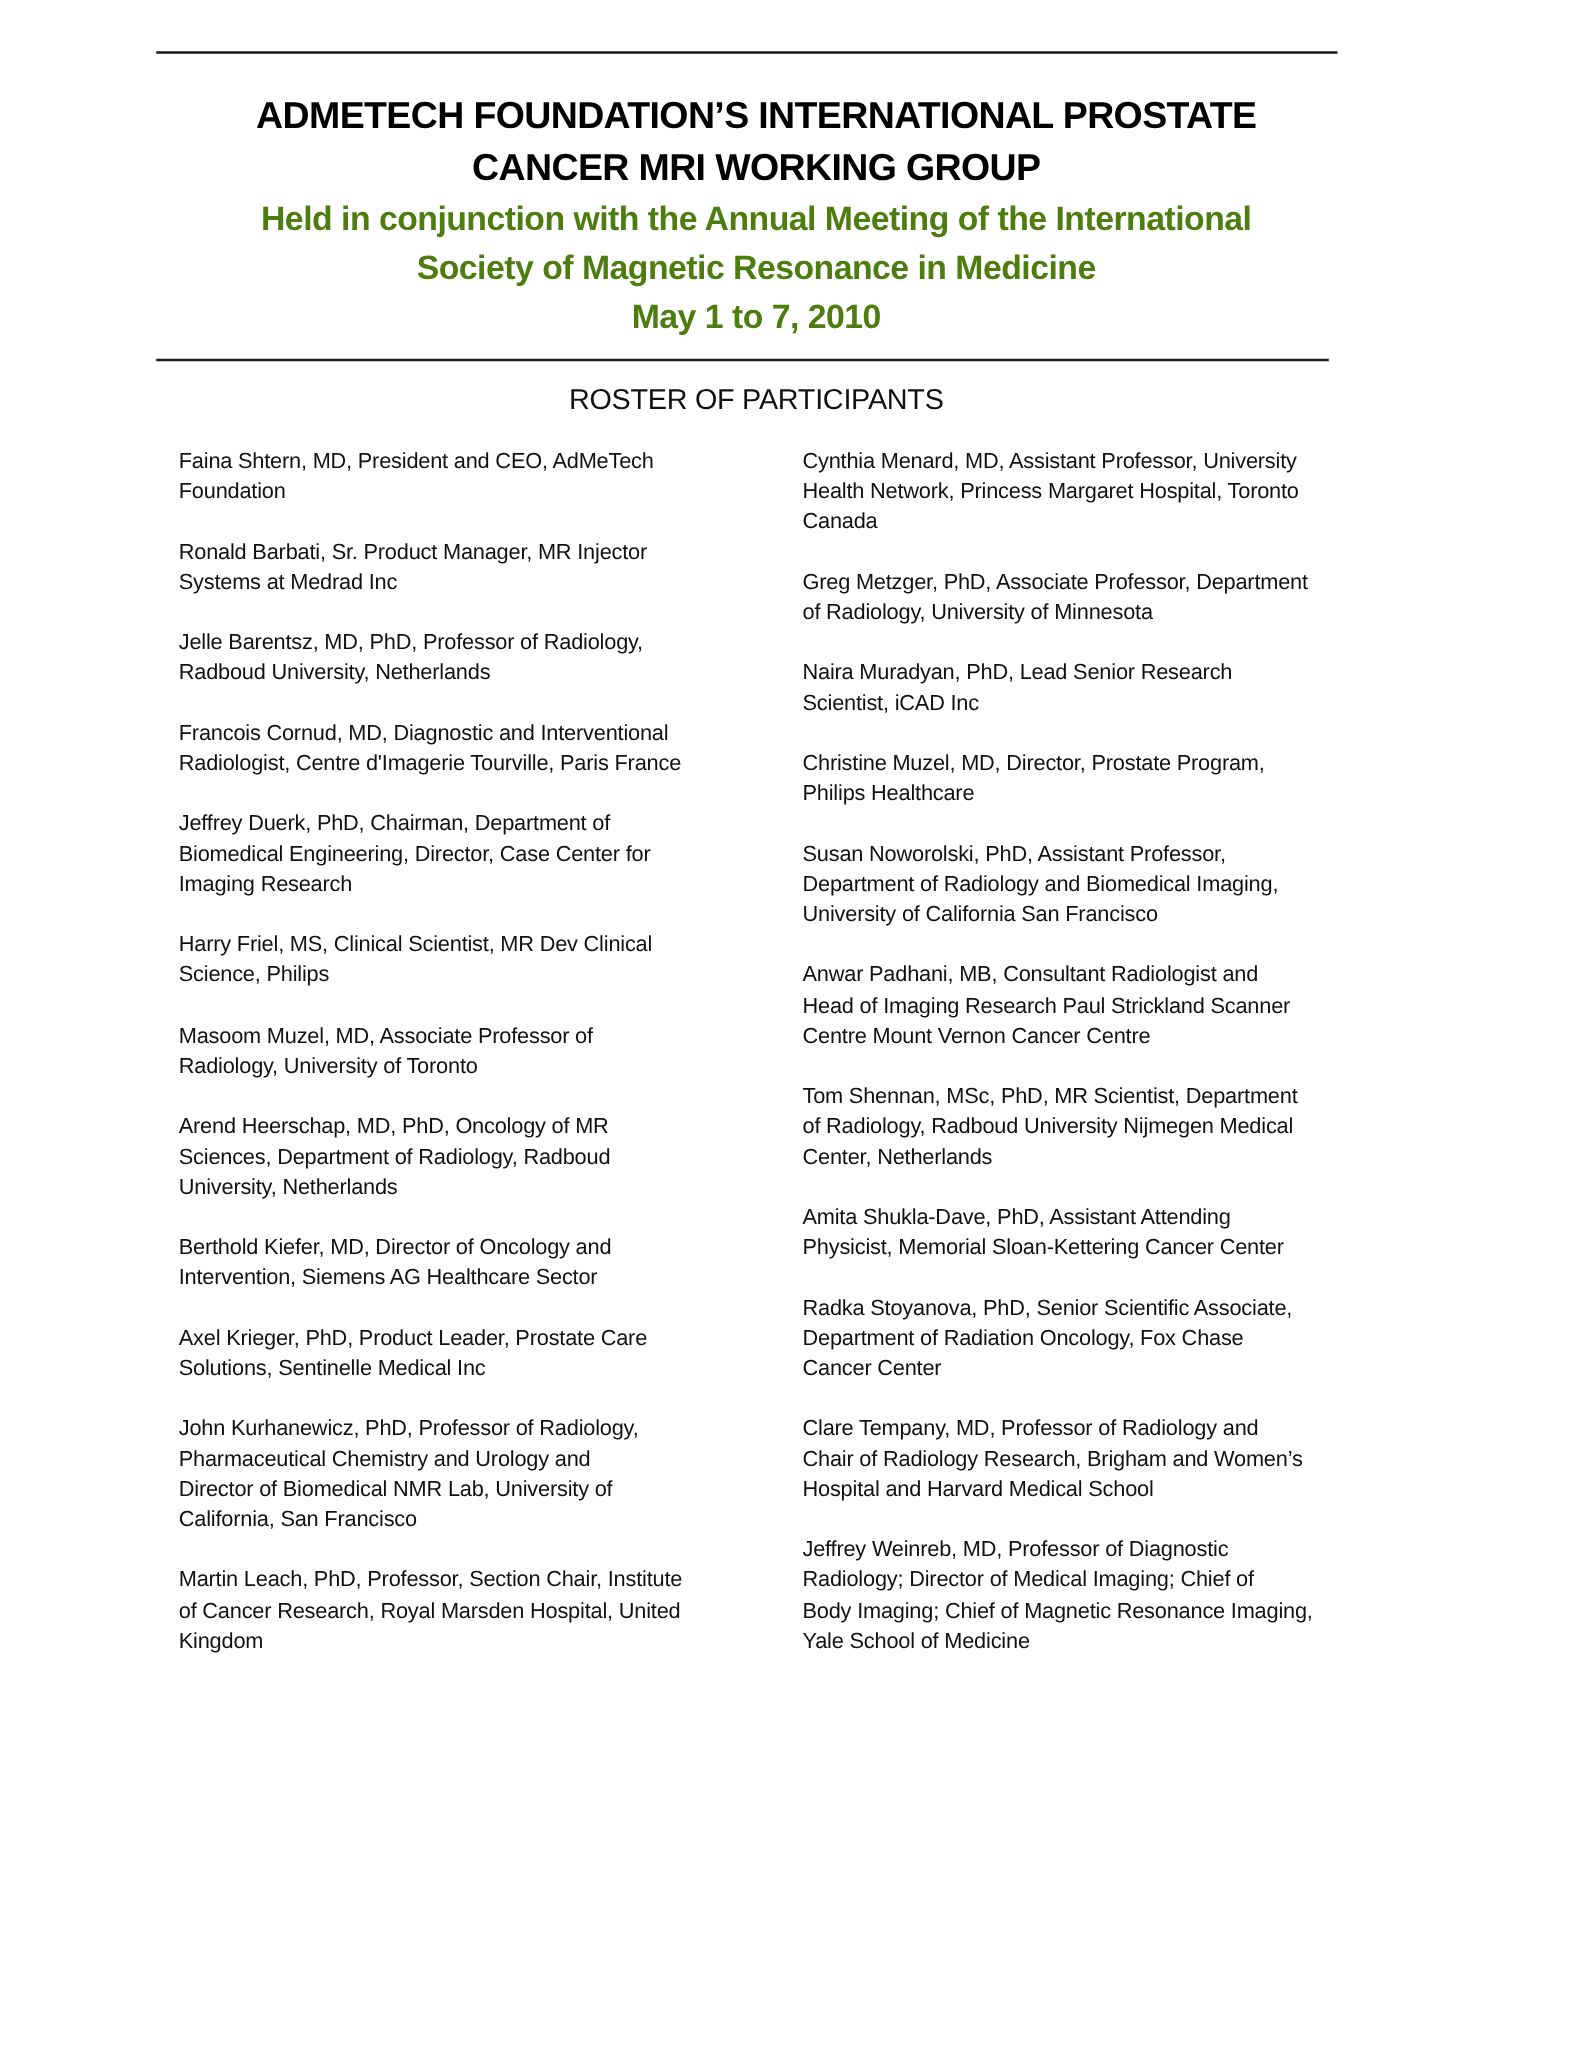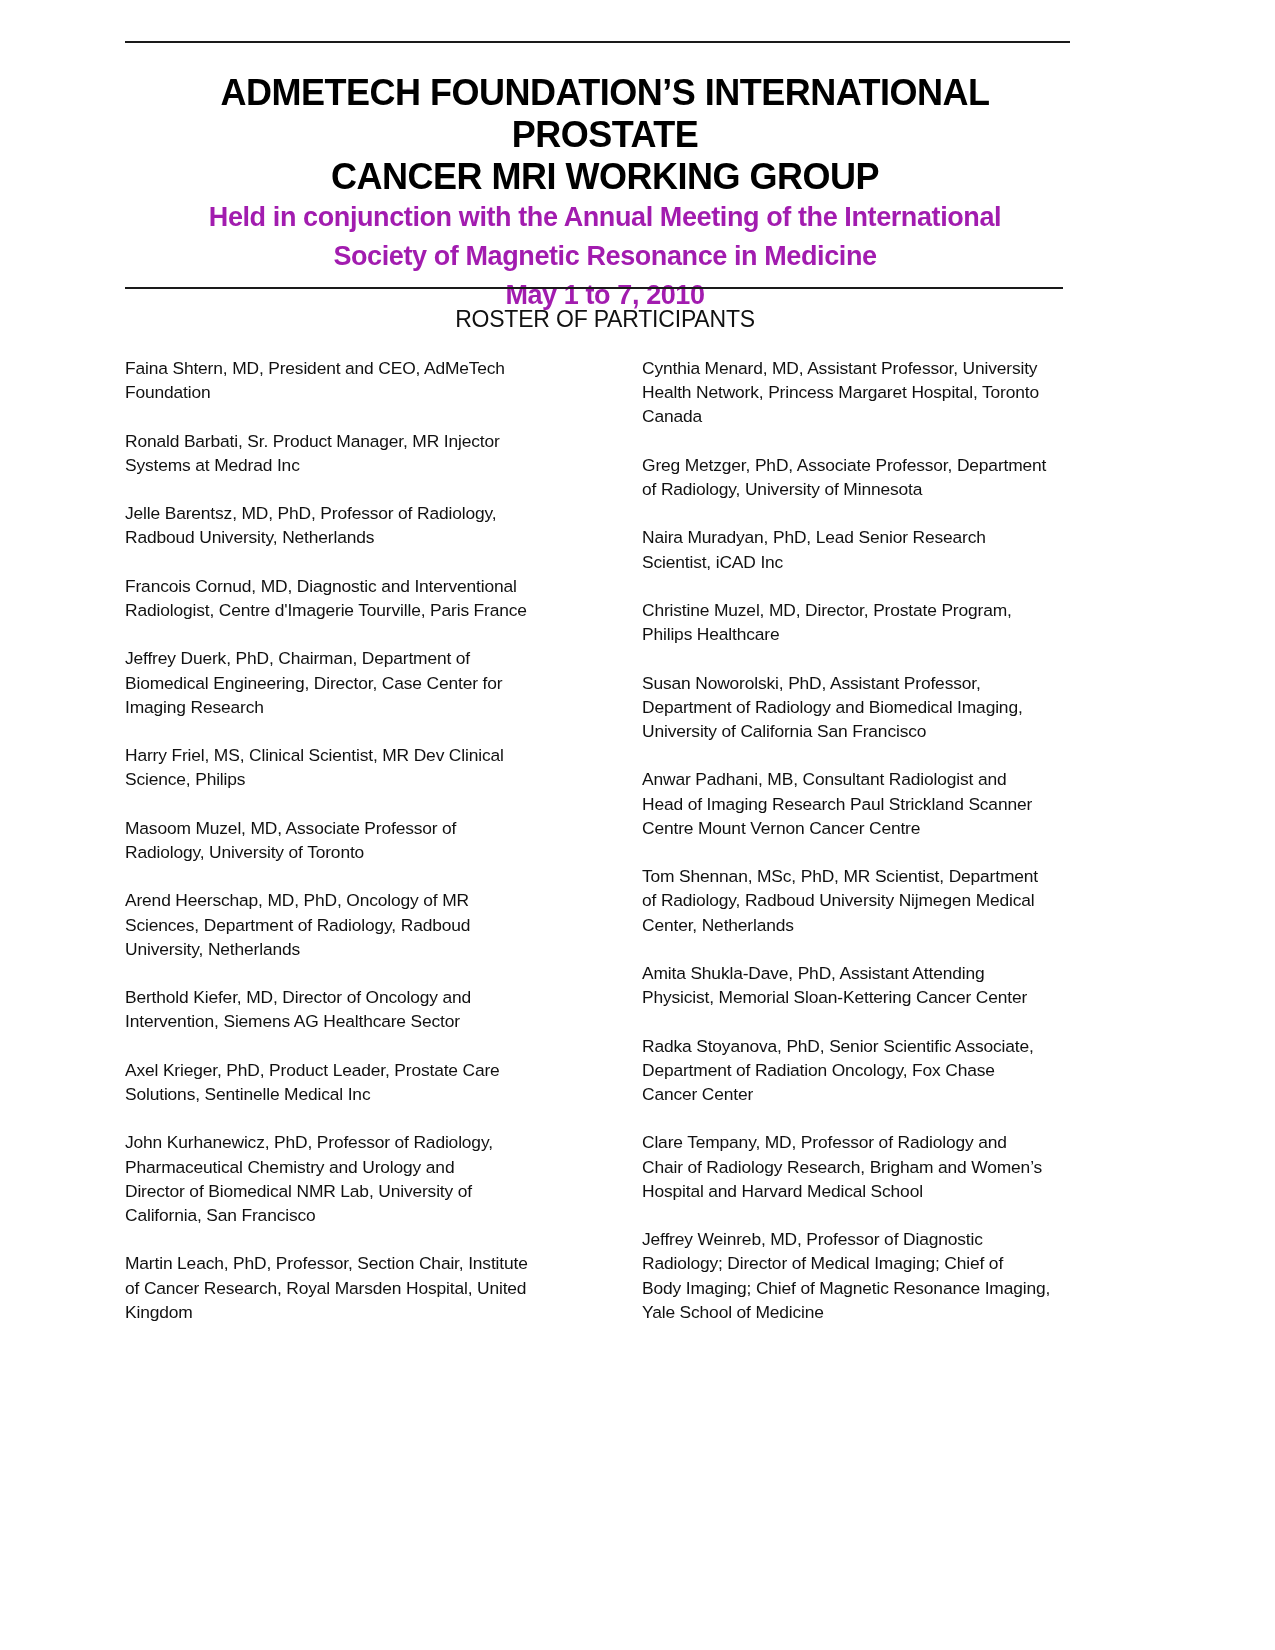--- a/index.html
+++ b/index.html
@@ -25,49 +25,49 @@
 
     .header {
       position: absolute;
       left: 130px;
       width: 950px;
       top: 72px;
       text-align: center;
     }
     .title-line {
       font-weight: bold;
-      font-size: 36px;
+      font-size: 30px;
       line-height: 42px;
       letter-spacing: -0.5px;
       color: #000;
     }
     .sub-line {
       font-weight: bold;
       font-size: 27px;
       line-height: 39px;
       letter-spacing: -0.4px;
-      color: #a21caf;
+      color: #4d7c0f;
     }
     .roster-heading {
       position: absolute;
       top: 303px;
       left: 130px;
       width: 950px;
       text-align: center;
       font-size: 23px;
       line-height: 32px;
       color: #111;
       letter-spacing: -0.2px;
     }
     .column {
       position: absolute;
       top: 356px;
       width: 440px;
     }
-    .col-left { left: 125px; }
+    .col-left { left: 143px; }
     .col-right { left: 642px; }
     .entry {
       font-size: 17.4px;
       line-height: 24.2px;
       margin: 0 0 24.2px 0;
       color: #111;
       letter-spacing: -0.15px;
     }
     .entry .ln { display: block; white-space: nowrap; }
   </style>

